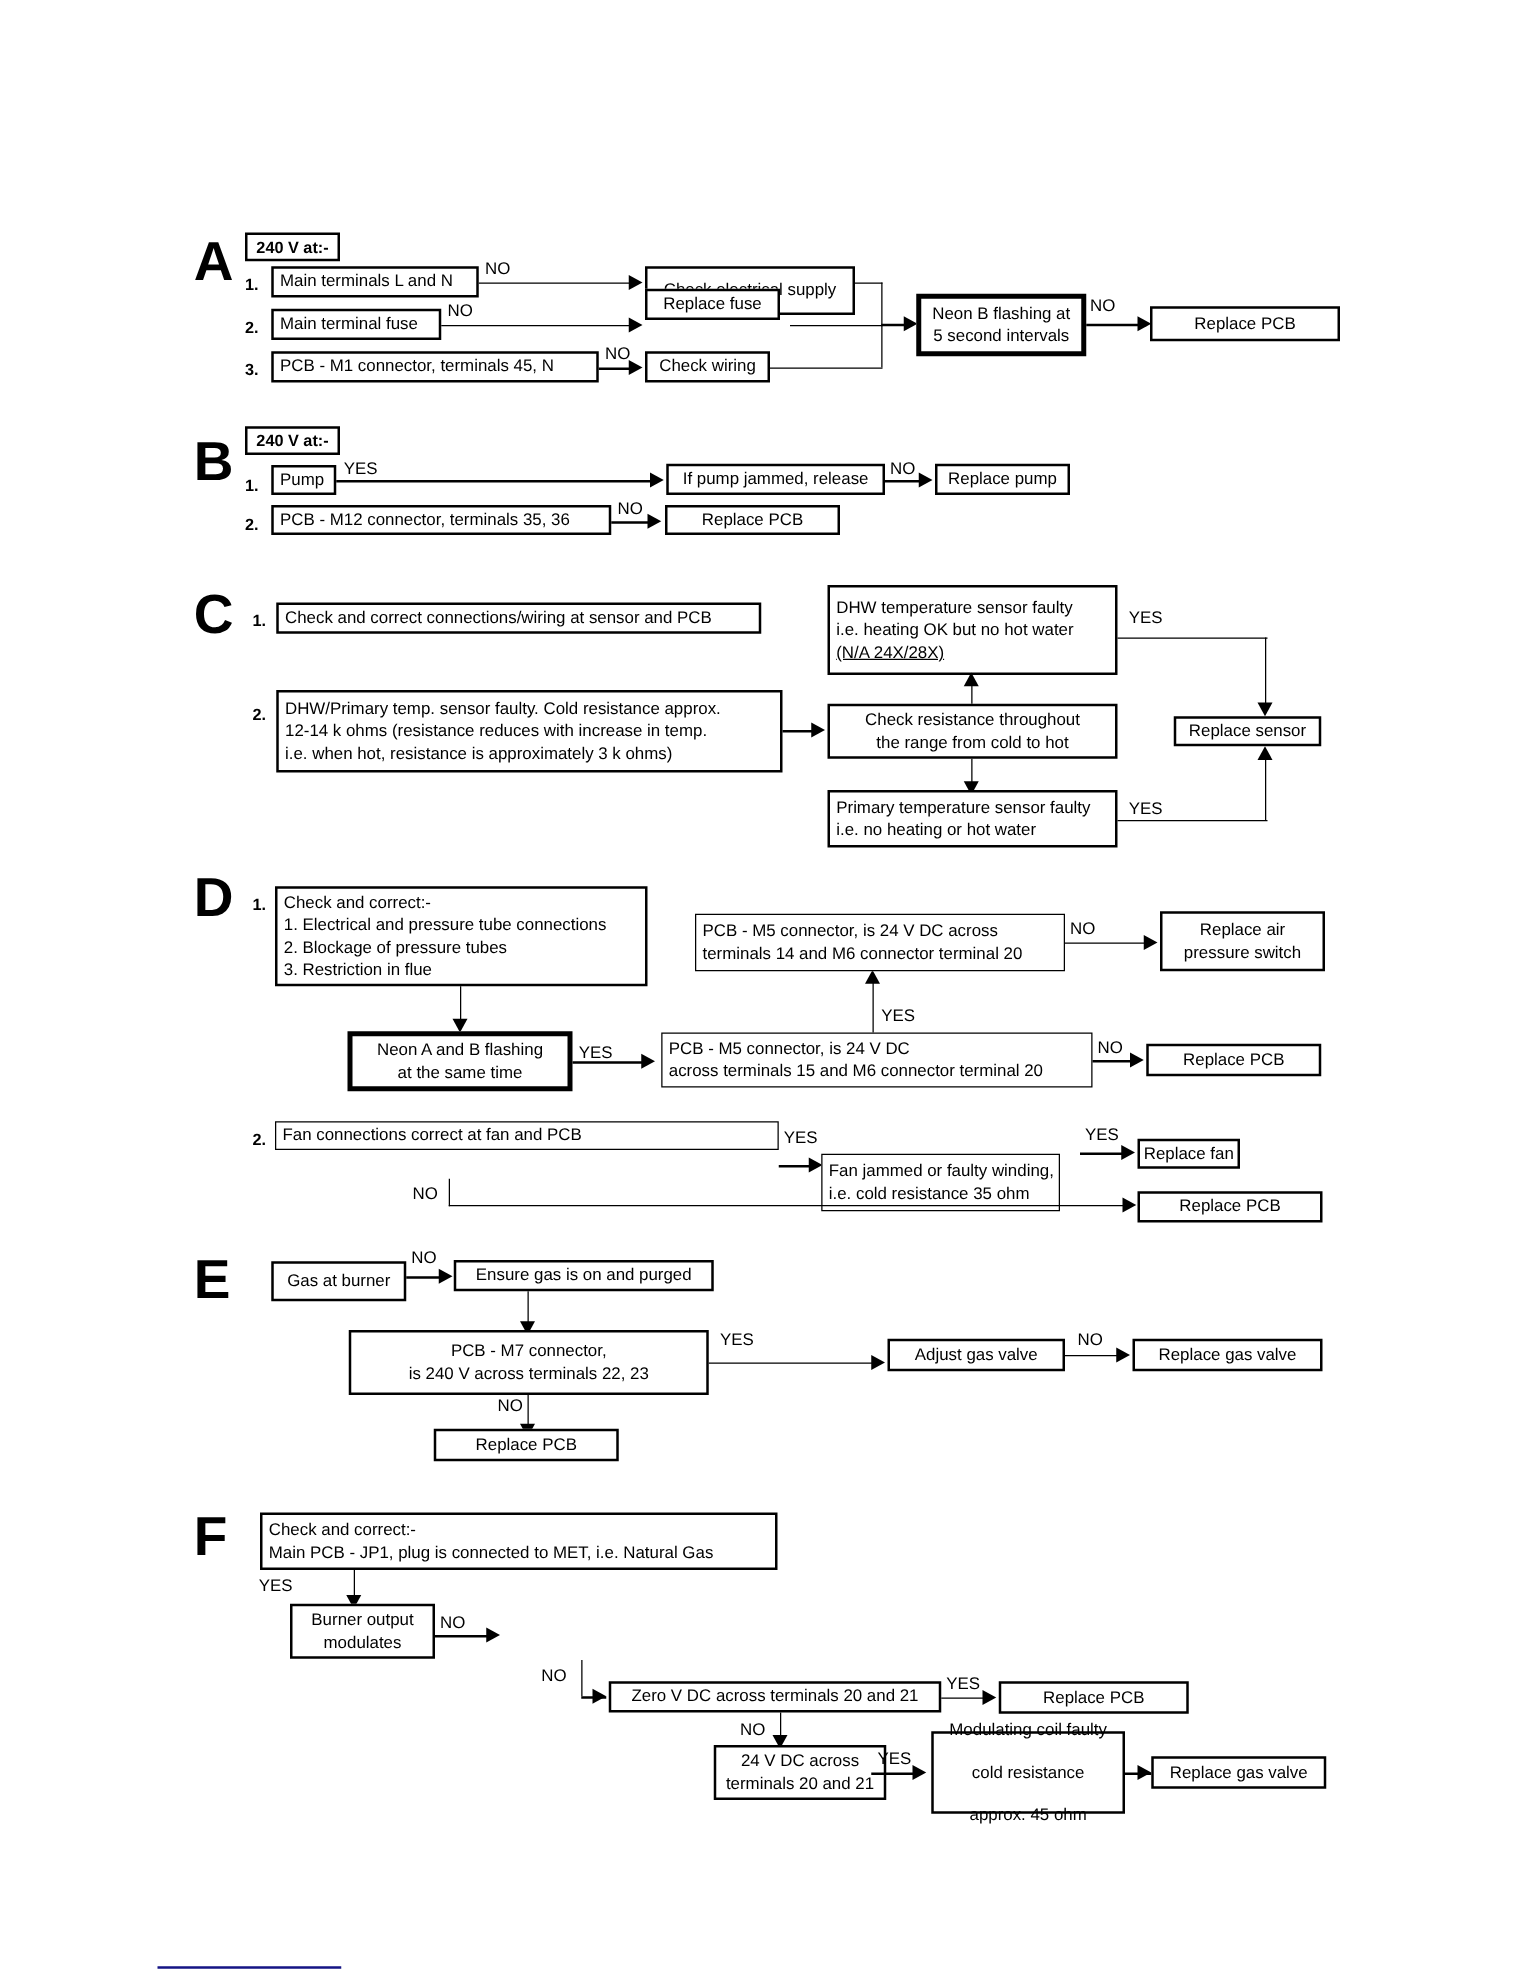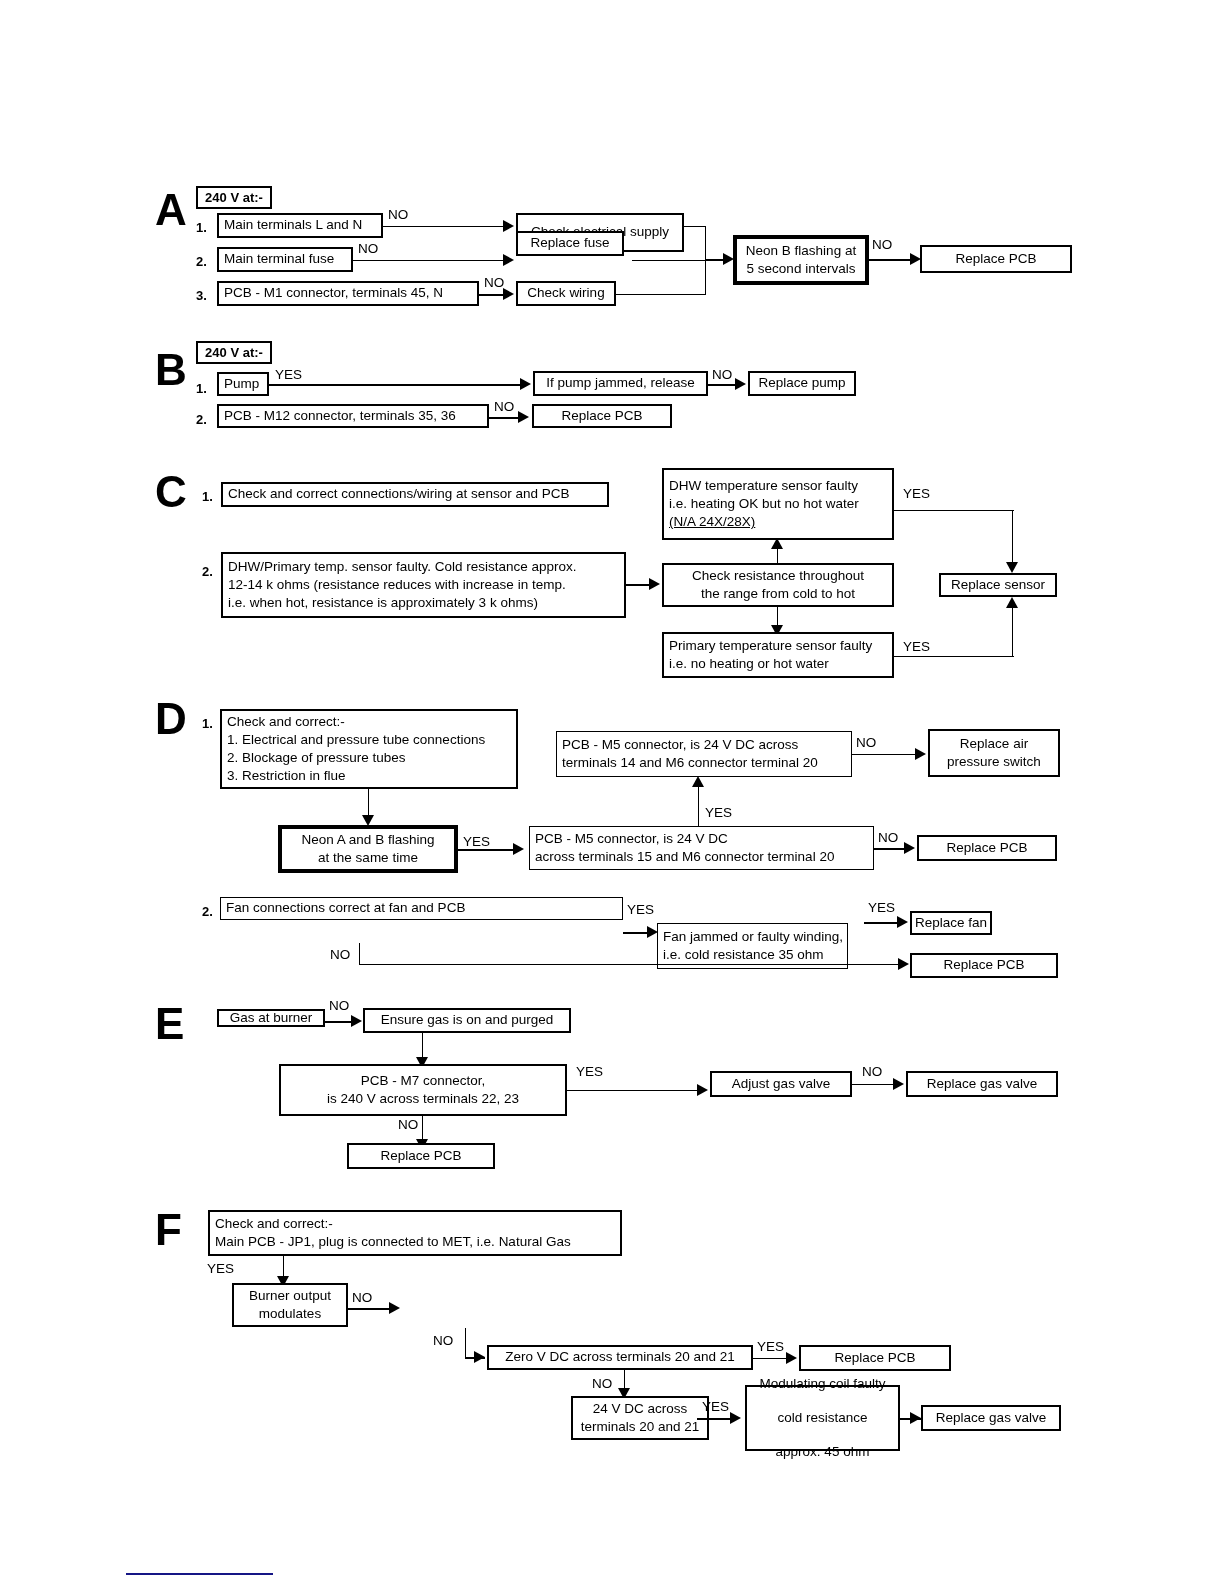--- a/index.html
+++ b/index.html
@@ -263,21 +263,21 @@
   <div class="ar r" style="left:897px; top:916px;"></div>
   <div class="box med center" style="left:910px; top:911px; width:82px; height:24px;">Replace fan</div>
 
   <div class="lbl" style="left:330px; top:948px;">NO</div>
   <div class="v thin" style="left:359px; top:943px; height:22px;"></div>
   <div class="h thin" style="left:359px; top:964px; width:545px;"></div>
   <div class="ar r" style="left:898px; top:958px;"></div>
   <div class="box med center" style="left:910px; top:953px; width:148px; height:25px;">Replace PCB</div>
 
   <div class="seclabel" style="left:155px; top:1002px;">E</div>
-  <div class="box med center" style="left:217px; top:1009px; width:108px; height:18px;">Gas at burner</div>
+  <div class="box med center" style="left:217px; top:1009px; width:108px; height:32px;">Gas at burner</div>
   <div class="lbl" style="left:329px; top:999px;">NO</div>
   <div class="h" style="left:325px; top:1021px; width:32px;"></div>
   <div class="ar r" style="left:351px; top:1015px;"></div>
   <div class="box med center" style="left:363px; top:1008px; width:208px; height:25px;">Ensure gas is on and purged</div>
   <div class="v thin" style="left:422px; top:1033px; height:28px;"></div>
   <div class="ar d" style="left:416px; top:1057px;"></div>
 
   <div class="box med center" style="left:279px; top:1064px; width:288px; height:52px;">
     <span class="ln">PCB - M7 connector,</span>
     <span class="ln">is 240 V across terminals 22, 23</span>

